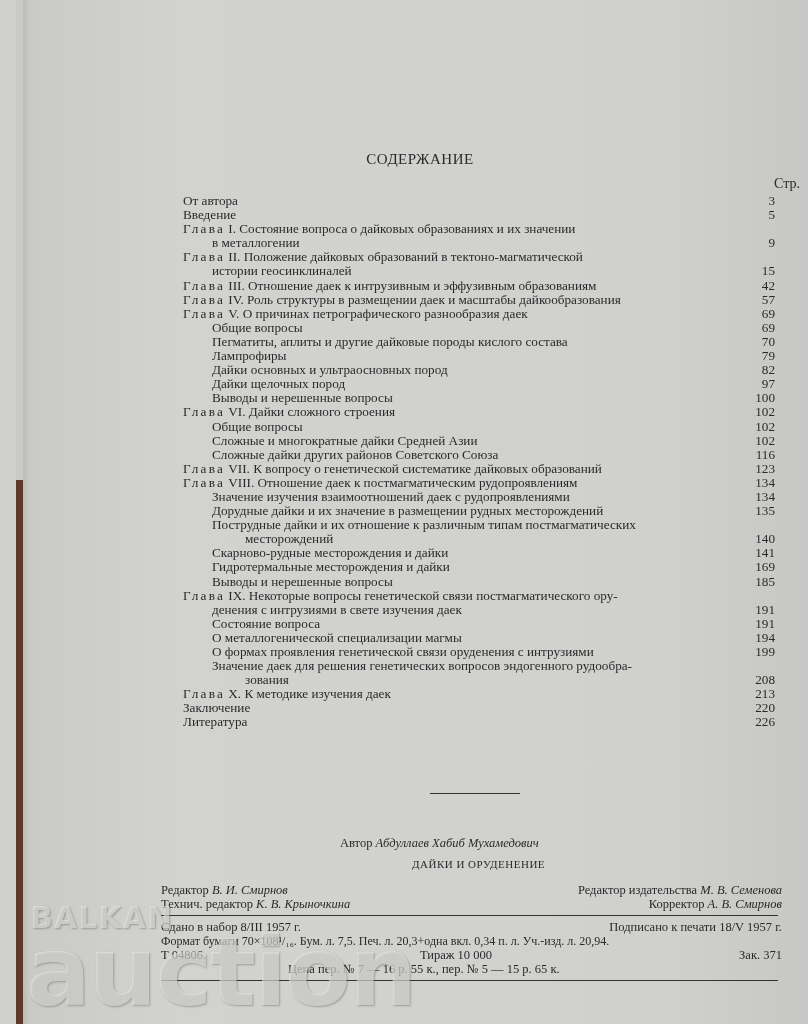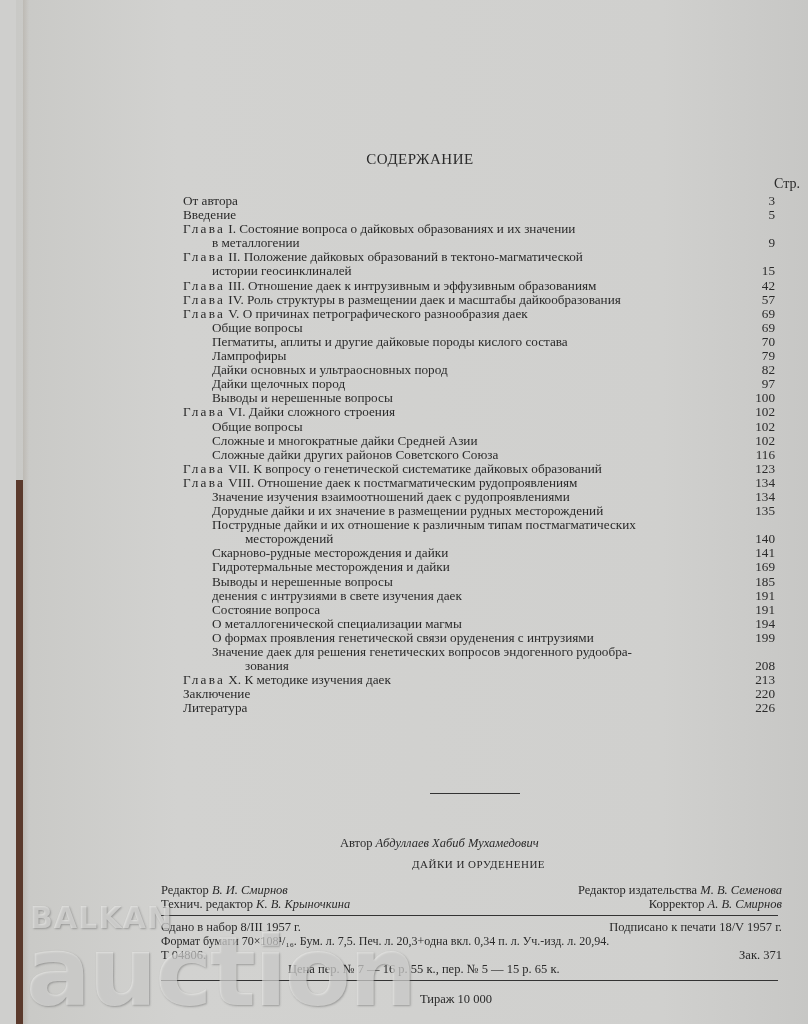--- a/index.html
+++ b/index.html
@@ -200,20 +200,23 @@
       <div class="row lvl1">
         <span class="text"><span>Гидротермальные месторождения и дайки</span></span>
         <span class="leader" style="left: 273px; right: 34px;"></span>
         <span class="num">169</span>
       </div>
       <div class="row lvl1">
         <span class="text"><span>Выводы и нерешенные вопросы</span></span>
         <span class="leader" style="left: 216px; right: 34px;"></span>
         <span class="num">185</span>
       </div>
+      <div class="row lvl0 chap">
+        <span class="text"><span class="label">Глава</span> <span>IX. Некоторые вопросы генетической связи постмагматического ору-</span></span>
+      </div>
       <div class="row lvl1">
         <span class="text"><span>денения с интрузиями в свете изучения даек</span></span>
         <span class="leader" style="left: 285px; right: 34px;"></span>
         <span class="num">191</span>
       </div>
       <div class="row lvl1">
         <span class="text"><span>Состояние вопроса</span></span>
         <span class="leader" style="left: 143px; right: 34px;"></span>
         <span class="num">191</span>
       </div>
@@ -276,21 +279,21 @@
     <span>Корректор</span>
     <span class="it">А. В. Смирнов</span>
   </div>
 
   <div class="hr" style="left:145px; top:915px; width:617px;"></div>
 
   <div class="colophon" style="left:145px; top:920px;">Сдано в набор 8/III 1957 г.</div>
   <div class="colophon" style="right:42px; top:920px;">Подписано к печати 18/V 1957 г.</div>
   <div class="colophon" style="left:145px; top:934px; font-size:12px;">Формат бумаги 70×108¹/₁₆. Бум. л. 7,5. Печ. л. 20,3+одна вкл. 0,34 п. л. Уч.-изд. л. 20,94.</div>
   <div class="colophon" style="left:145px; top:948px;">Т 04806.</div>
-  <div class="colophon" style="left:404px; top:948px;margin-top:44px;">Тираж 10 000</div>
+  <div class="colophon" style="left:404px; top:948px;">Тираж 10 000</div>
   <div class="colophon" style="right:42px; top:948px;">Зак. 371</div>
   <div class="colophon" style="left:272px; top:962px;">Цена пер. № 7 — 16 р. 55 к., пер. № 5 — 15 р. 65 к.</div>
 
   <div class="hr" style="left:145px; top:980px; width:617px;"></div>
 
   <div class="colophon" style="left:348px; top:986px;margin-top:42px;">Картфабрика Госгеолтехиздата</div>
 
   <div class="watermark">
     <div class="w1">BALKAN</div>
     <div class="w2">auction</div>

